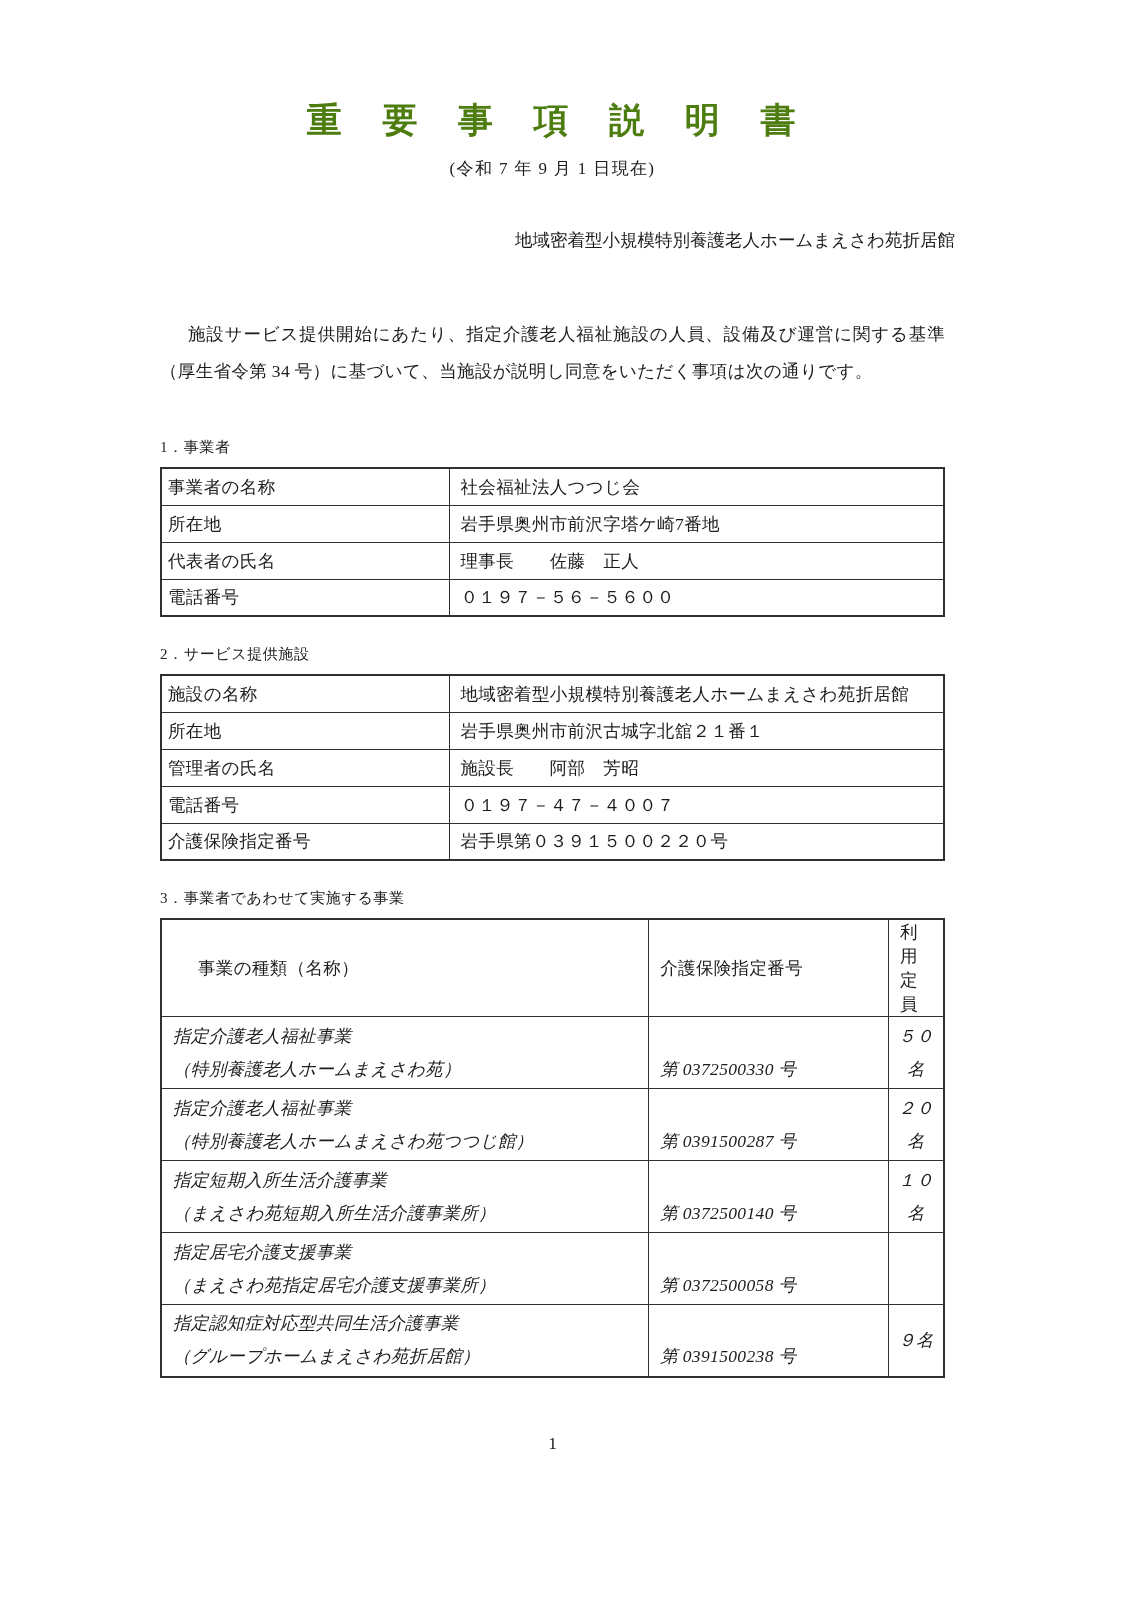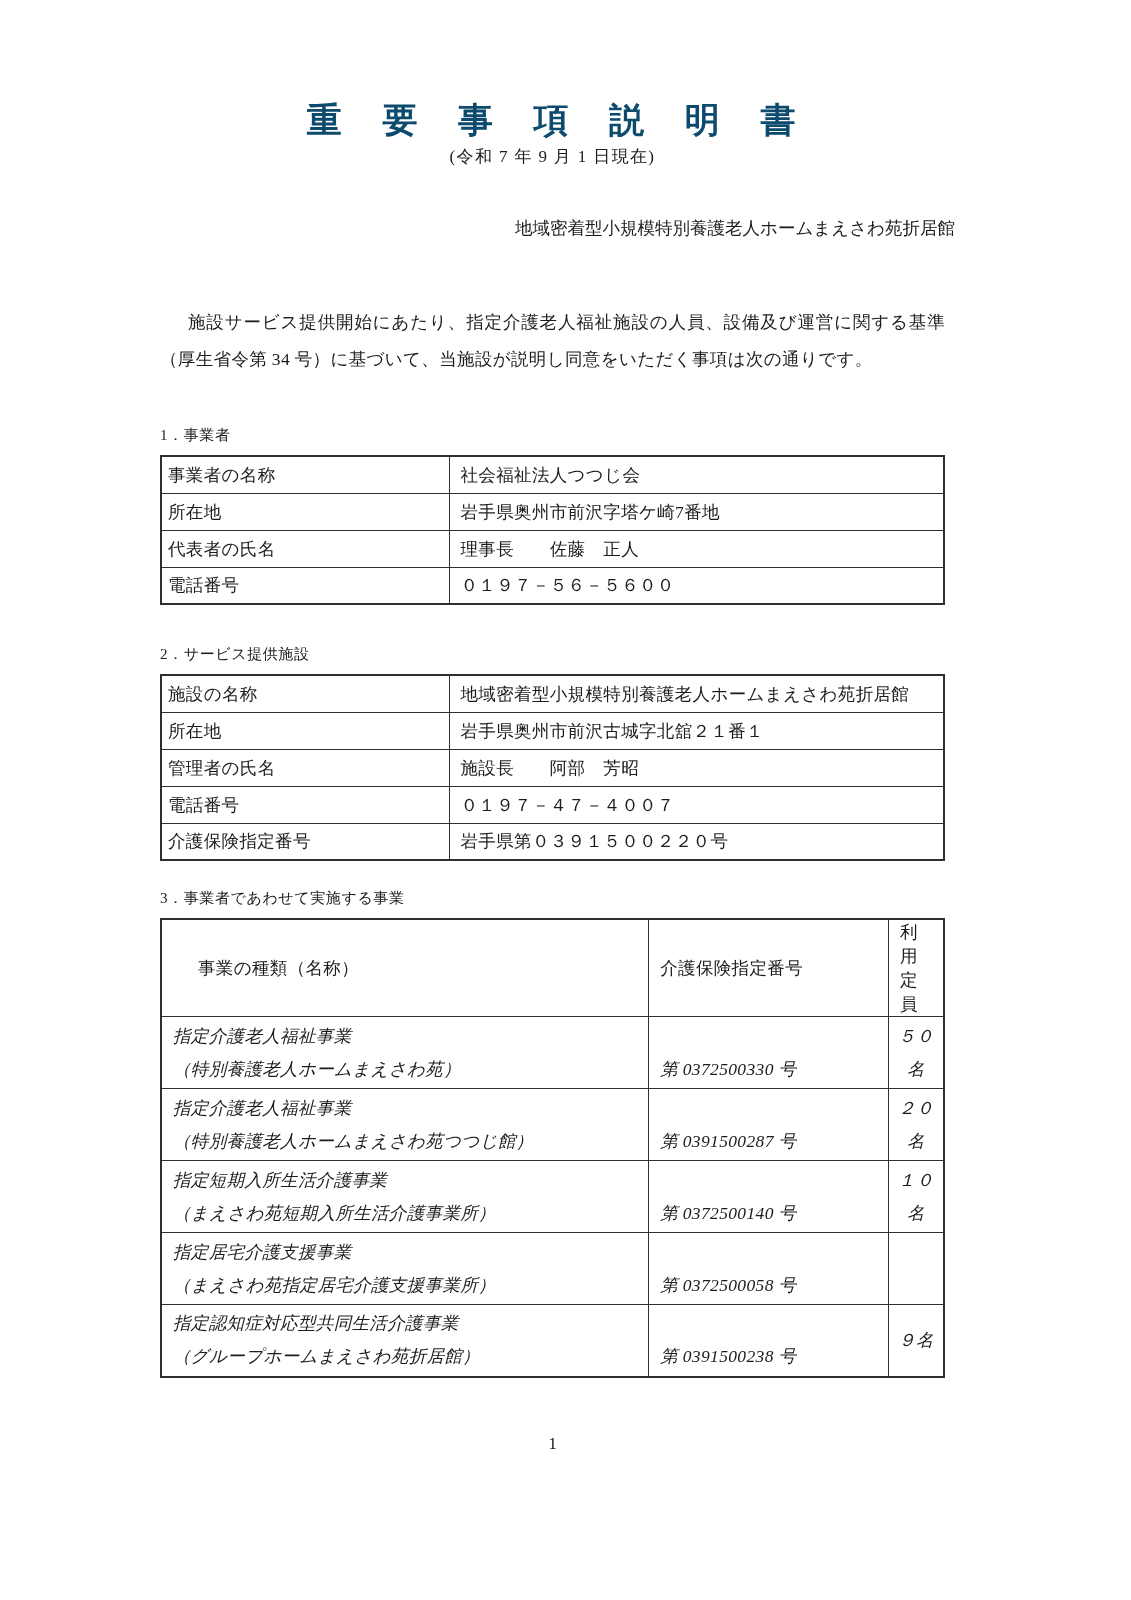--- a/index.html
+++ b/index.html
@@ -21,24 +21,24 @@
   .content {
     width: 785px;
     margin-left: 160px;
   }
   .doc-title {
     text-align: center;
     font-size: 35px;
     font-weight: 700;
     letter-spacing: 0.08em;
     line-height: 46px;
-    color: #0c4a6e;
+    color: #4d7c0f;
   }
   .date-line {
-    margin-top: 0;
+    margin-top: 12px;
     text-align: center;
     font-size: 17px;
     line-height: 26px;
     letter-spacing: 0.08em;
   }
   .facility-line {
     margin-top: 44px;
     text-align: right;
     font-size: 17.5px;
     line-height: 28px;
@@ -51,21 +51,21 @@
     text-align: justify;
     text-indent: 1.6em;
     letter-spacing: 0.02em;
   }
   .sec-heading {
     font-size: 15px;
     line-height: 26px;
     letter-spacing: 0.04em;
   }
   .sec1-heading { margin-top: 44px; }
-  .sec2-heading { margin-top: 36px; }
+  .sec2-heading { margin-top: 24px; }
   .sec3-heading { margin-top: 24px; }
 
   table {
     border-collapse: collapse;
     width: 785px;
     margin-top: 7px;
     table-layout: fixed;
   }
   table, td, th {
     border: 1.6px solid #2f2f2f;

